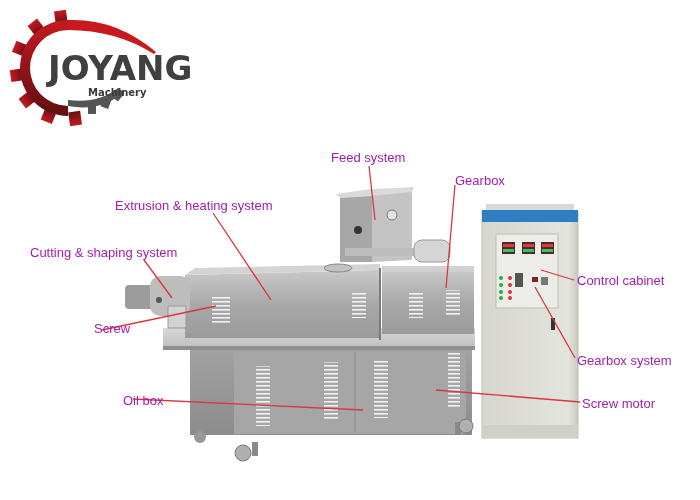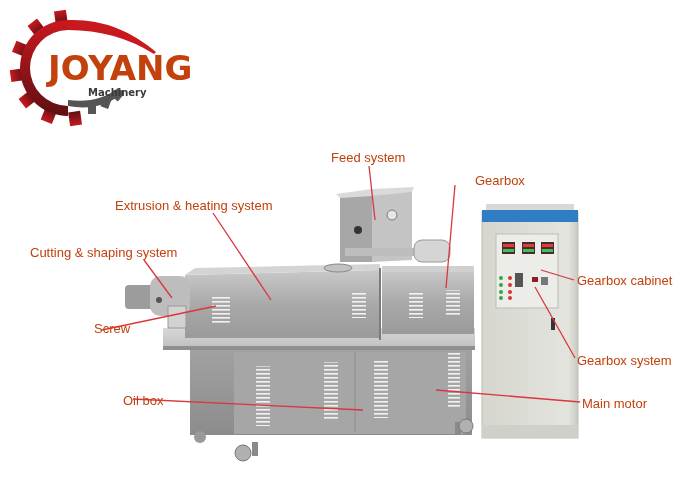--- a/index.html
+++ b/index.html
@@ -1,24 +1,24 @@
 <!DOCTYPE html>
 <html><head>
 <meta charset="utf-8">
 <style>
   html, body { margin: 0; padding: 0; background: #ffffff; }
   body { width: 700px; height: 500px; position: relative; overflow: hidden;
          font-family: "Liberation Sans", sans-serif; }
   .stage { position: absolute; left: 0; top: 0; width: 700px; height: 500px; }
   .logo { position: absolute; left: 6px; top: 8px; width: 200px; height: 120px; }
   .brand-name { position: absolute; left: 42px; top: 40px; font-family: "DejaVu Sans", sans-serif;
-                font-weight: bold; font-size: 34px; color: #c2410c; letter-spacing: 0px; }
+                font-weight: bold; font-size: 34px; color: #404040; letter-spacing: 0px; }
   .brand-sub { position: absolute; left: 82px; top: 79px; font-family: "DejaVu Sans", sans-serif;
                font-weight: bold; font-size: 10px; color: #3a3a3a; }
-  .callout { position: absolute; font-size: 13px; color: #c2410c; white-space: nowrap; line-height: 1; }
+  .callout { position: absolute; font-size: 13px; color: #a21caf; white-space: nowrap; line-height: 1; }
   svg.art { position: absolute; left: 0; top: 0; }
 </style>
 </head>
 <body>
 
 <div class="stage">
 
   <div class="logo">
     <svg width="200" height="120" viewBox="0 0 200 120">
       <defs>
@@ -171,21 +171,21 @@
       <line x1="144" y1="260" x2="172" y2="298"></line>
       <line x1="574" y1="280" x2="541" y2="270"></line>
       <line x1="102" y1="330" x2="216" y2="306"></line>
       <line x1="575" y1="358" x2="535" y2="287"></line>
       <line x1="133" y1="399" x2="363" y2="410"></line>
       <line x1="580" y1="402" x2="436" y2="390"></line>
     </g>
   </svg>
 
   <div class="callout" style="left:331px; top:151px;">Feed system</div>
-  <div class="callout" style="left:475px; top:174px;">Gearbox</div>
+  <div class="callout" style="left:455px; top:174px;">Gearbox</div>
   <div class="callout" style="left:30px; top:246px;">Cutting &amp; shaping system</div>
   <div class="callout" style="left:115px; top:199px;">Extrusion &amp; heating system</div>
-  <div class="callout" style="left:577px; top:274px;">Gearbox cabinet</div>
+  <div class="callout" style="left:577px; top:274px;">Control cabinet</div>
   <div class="callout" style="left:66px; top:322px;margin-left:28px;">Screw</div>
   <div class="callout" style="left:577px; top:354px;">Gearbox system</div>
   <div class="callout" style="left:84px; top:394px;margin-left:39px;">Oil box</div>
-  <div class="callout" style="left:582px; top:397px;">Main motor</div>
+  <div class="callout" style="left:582px; top:397px;">Screw motor</div>
 </div>
 
 </body></html>

